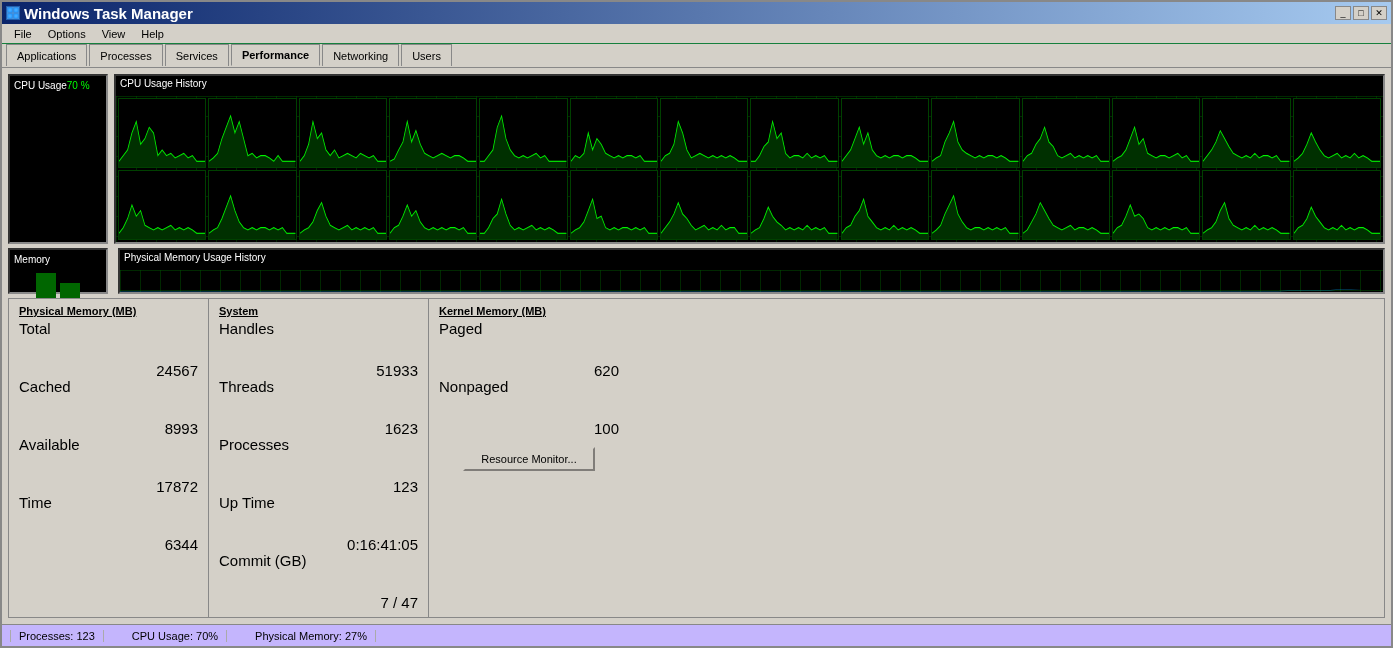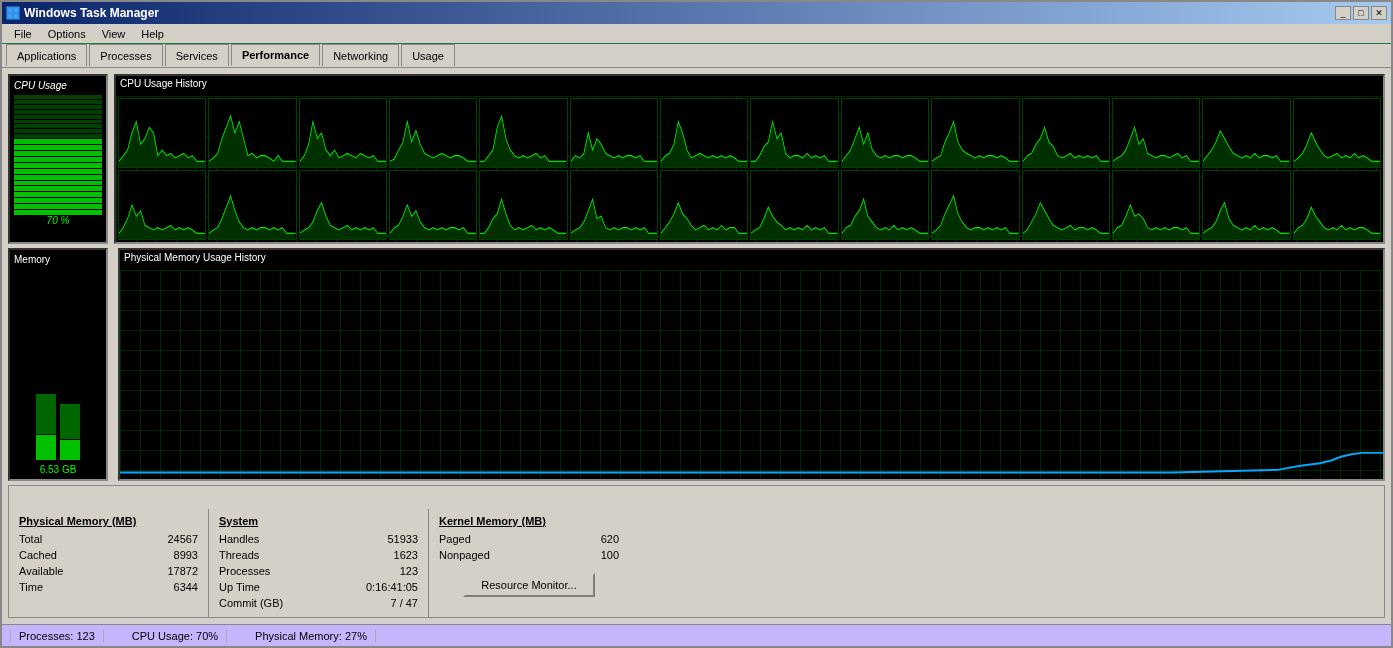--- a/index.html
+++ b/index.html
@@ -43,21 +43,21 @@
       width: 14px;
       height: 14px;
       background: #4a90d9;
       border: 1px solid #2060b0;
       display: flex;
       align-items: center;
       justify-content: center;
     }
 
     .title-bar-text {
-      font-size: 12px;
+      font-size: 15px;
       font-weight: bold;
       color: white;
     }
 
     .title-bar-buttons {
       display: flex;
       gap: 2px;
     }
 
     .title-btn {
@@ -137,24 +137,23 @@
       height: 170px;
       flex-shrink: 0;
     }
 
     .small-gauge {
       width: 100px;
       flex-shrink: 0;
       border: 2px inset #888;
       background: #000;
       display: flex;
-      flex-direction: column;
+      flex-direction: row;
       padding: 4px;
       position: relative;
-      font-style: italic;
     }
 
     .gauge-label {
       color: white;
       font-size: 10px;
       margin-bottom: 4px;
     }
 
     .cpu-bar-container {
       display: flex;
@@ -284,40 +283,40 @@
       display: flex;
       gap: 0;
       flex-shrink: 0;
       border: 1px solid #888;
       background: #d4d0c8;
     }
 
     .stats-section {
       padding: 6px 10px;
       border-right: 1px solid #888;
-      margin-top: 23px;
     }
 
     .stats-section:last-child {
       border-right: none;
     }
 
     .stats-header {
       font-size: 11px;
       font-weight: bold;
       margin-bottom: 4px;
       text-decoration: underline;
     }
 
     .stat-row {
       display: flex;
       justify-content: space-between;
-      gap: 20px;
-      font-size: 11px;
+      gap: 26px;
+      font-size: 15px;
       line-height: 16px;
+      flex-direction: column;
     }
 
     .stat-label {
       color: #000;
     }
 
     .stat-value {
       color: #000;
       text-align: right;
     }
@@ -385,21 +384,21 @@
     <span class="menu-item">View</span>
     <span class="menu-item">Help</span>
   </div>
 
   <div class="tab-bar">
     <div class="tab">Applications</div>
     <div class="tab">Processes</div>
     <div class="tab">Services</div>
     <div class="tab active">Performance</div>
     <div class="tab">Networking</div>
-    <div class="tab">Usage</div>
+    <div class="tab">Users</div>
   </div>
 
   <div class="main-content">
 
     <div class="charts-row">
 
       <div class="small-gauge">
         <div class="gauge-label">CPU Usage</div>
         <div class="cpu-bar-container">
 

